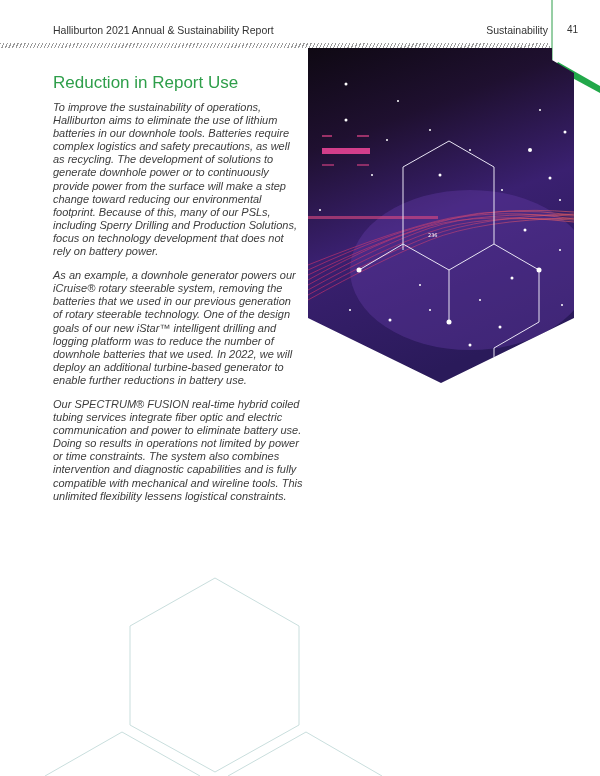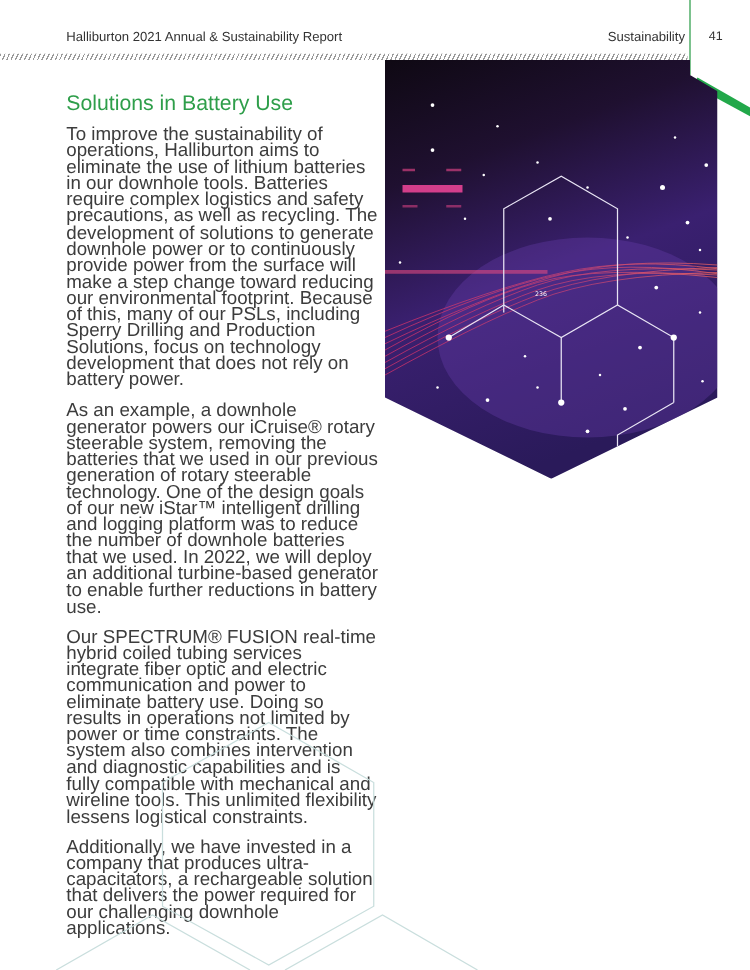--- a/index.html
+++ b/index.html
@@ -24,43 +24,42 @@
     .hatch {
       position: absolute; left: 0; top: 43px; width: 550px; height: 5px;
       background: repeating-linear-gradient(115deg, #9a9a9a 0 1px, transparent 1px 3.2px);
     }
     .title {
       position: absolute; left: 53px; top: 73px;
       font-size: 17px; color: #2e9e4a; margin: 0; font-weight: normal;
     }
     .body-text {
       position: absolute; left: 53px; top: 101px; width: 250px;
-      font-size: 15px; line-height: 13.1px; color: #3c3c3c;
+      font-size: 11px; line-height: 13.1px; color: #3c3c3c; font-style: italic;
     }
     .body-text p { margin: 0 0 11px 0; }
     .hero {
       position: absolute; left: 0; top: 0; width: 600px; height: 776px;
       pointer-events: none;
     }
   </style>
 </head>
 <body>
 
 <div class="header-left">Halliburton 2021 Annual &amp; Sustainability Report</div>
 <div class="header-section">Sustainability</div>
 <div class="header-page">41</div>
 <div class="hatch"></div>
 
-<h1 class="title">Solutions in Battery Use</h1>
+<h1 class="title">Reduction in Report Use</h1>
 
 <div class="body-text">
   <p>To improve the sustainability of operations, Halliburton aims to eliminate the use of lithium batteries in our downhole tools. Batteries require complex logistics and safety precautions, as well as recycling. The development of solutions to generate downhole power or to continuously provide power from the surface will make a step change toward reducing our environmental footprint. Because of this, many of our PSLs, including Sperry Drilling and Production Solutions, focus on technology development that does not rely on battery power.</p>
   <p>As an example, a downhole generator powers our iCruise® rotary steerable system, removing the batteries that we used in our previous generation of rotary steerable technology. One of the design goals of our new iStar™ intelligent drilling and logging platform was to reduce the number of downhole batteries that we used. In 2022, we will deploy an additional turbine-based generator to enable further reductions in battery use.</p>
   <p>Our SPECTRUM® FUSION real-time hybrid coiled tubing services integrate fiber optic and electric communication and power to eliminate battery use. Doing so results in operations not limited by power or time constraints. The system also combines intervention and diagnostic capabilities and is fully compatible with mechanical and wireline tools. This unlimited flexibility lessens logistical constraints.</p>
-  <p>Additionally, we have invested in a company that produces ultra-capacitators, a rechargeable solution that delivers the power required for our challenging downhole applications.</p>
 </div>
 
 <svg class="hero" viewBox="0 0 600 776">
   <defs>
     <linearGradient id="bg" x1="0" y1="0" x2="0.3" y2="1">
       <stop offset="0" stop-color="#0d0810"></stop>
       <stop offset="0.3" stop-color="#1f1030"></stop>
       <stop offset="0.6" stop-color="#3a2070"></stop>
       <stop offset="1" stop-color="#2a1a5a"></stop>
     </linearGradient>

